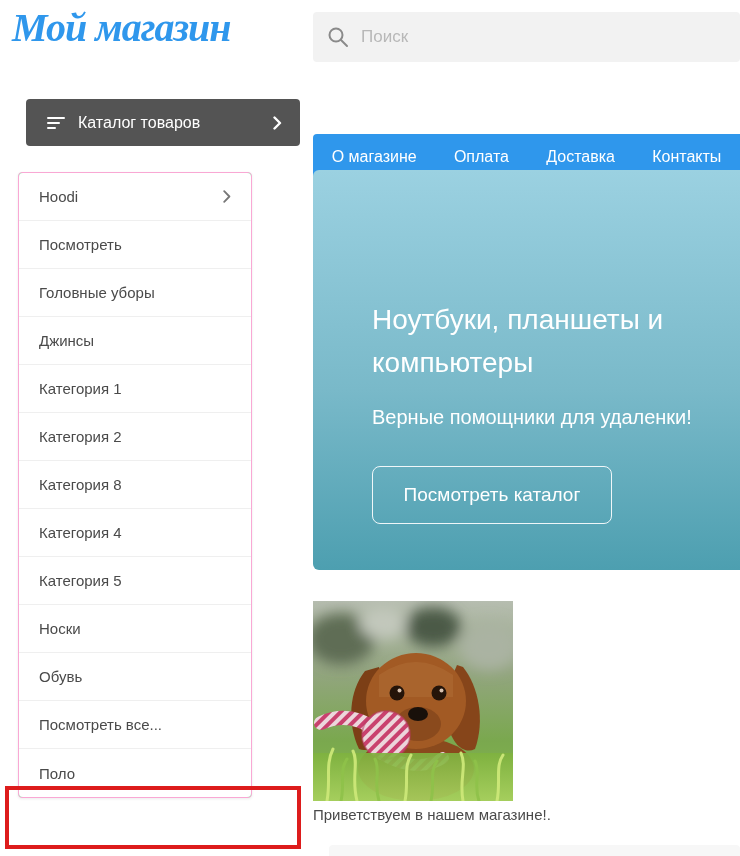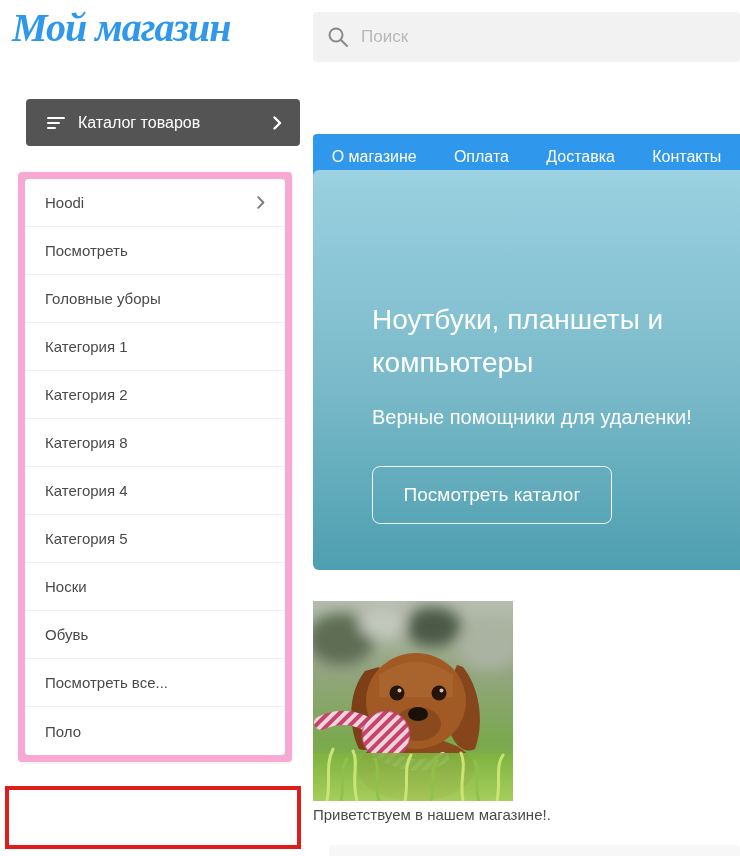--- a/index.html
+++ b/index.html
@@ -27,22 +27,22 @@
   .burger .l1 { width:18px; } .burger .l2 { width:13px; } .burger .l3 { width:9px; }
   .catalog-btn .chev-r { margin-left:auto; margin-right:18px; display:flex; }
 
   
   .topnav { position:absolute; left:313px; top:98px; width:427px; height:45px;
             background:#2f97ec; border-radius:4px 0 0 4px; display:flex;
             align-items:center; justify-content:space-around;margin-top:36px; }
   .topnav a { color:#ffffff; font-size:16px; text-decoration:none; cursor:pointer; }
 
   
-  .side-list { position:absolute; left:18px; top:172px; width:274px;
-               border:7px solid #f9a8d4; border-radius:4px; background:#86efac;
+  .side-list { position:absolute; left:18px; top:172px; width:234px;
+               border:1px solid #f9a8d4; border-radius:4px; background:#86efac;
                box-shadow:0 1px 3px rgba(0,0,0,0.08); }
   .side-item { height:48px; display:flex; align-items:center; padding:0 20px;
                font-size:15px; color:#4a4a4a; border-bottom:1px solid #efefef;
                cursor:pointer; background:#fff; }
   .side-item:last-child { border-bottom:none; border-radius:0 0 4px 4px; }
   .side-item:first-child { border-radius:4px 4px 0 0; }
   .side-item .chev { margin-left:auto; display:flex; }
 
   
   .annotation { position:absolute; left:5px; top:786px; width:296px; height:63px;
@@ -111,20 +111,23 @@
       <svg width="8" height="13" viewBox="0 0 8 13">
           <path d="M1.2 1.2 L6.4 6.5 L1.2 11.8" fill="none" stroke="#777" stroke-width="1.8" stroke-linecap="round" stroke-linejoin="round"></path>
         </svg>
     </span>
   </div>
   <div class="side-item">
       <span>Посмотреть</span>
     </div>
   <div class="side-item">
       <span>Головные уборы</span>
+    </div>
+  <div class="side-item">
+      <span>Джинсы</span>
     </div>
   <div class="side-item">
       <span>Категория 1</span>
     </div>
   <div class="side-item">
       <span>Категория 2</span>
     </div>
   <div class="side-item">
       <span>Категория 8</span>
     </div>

